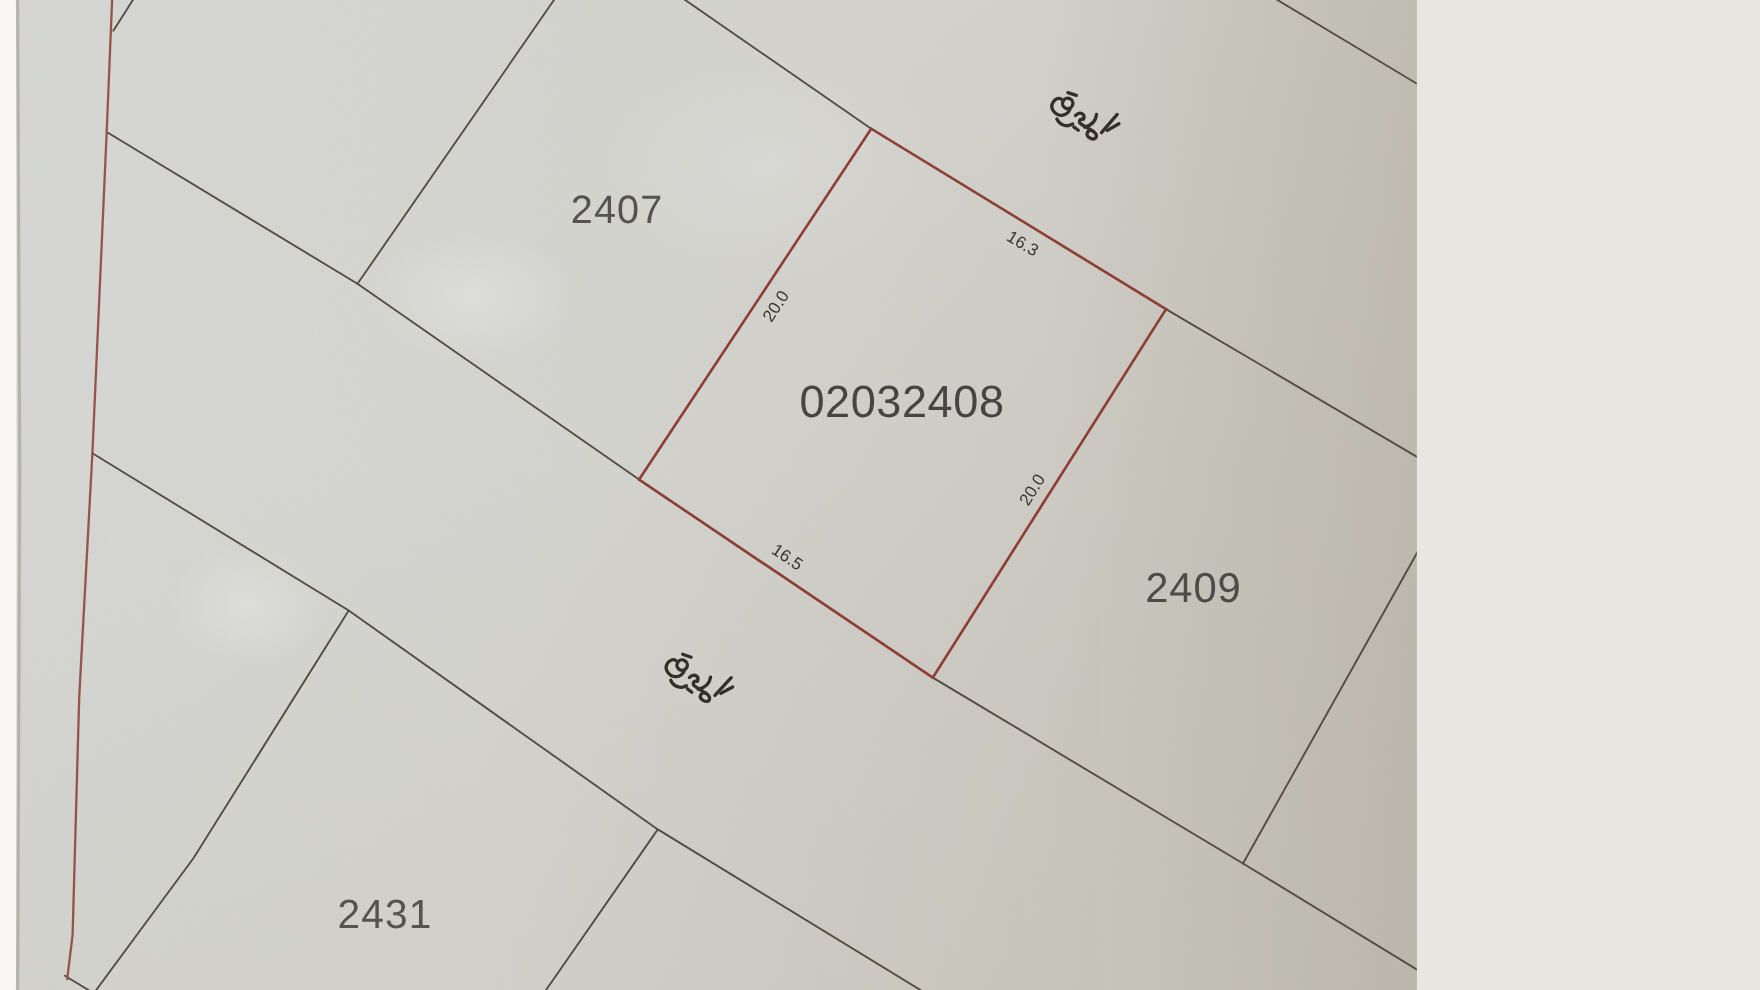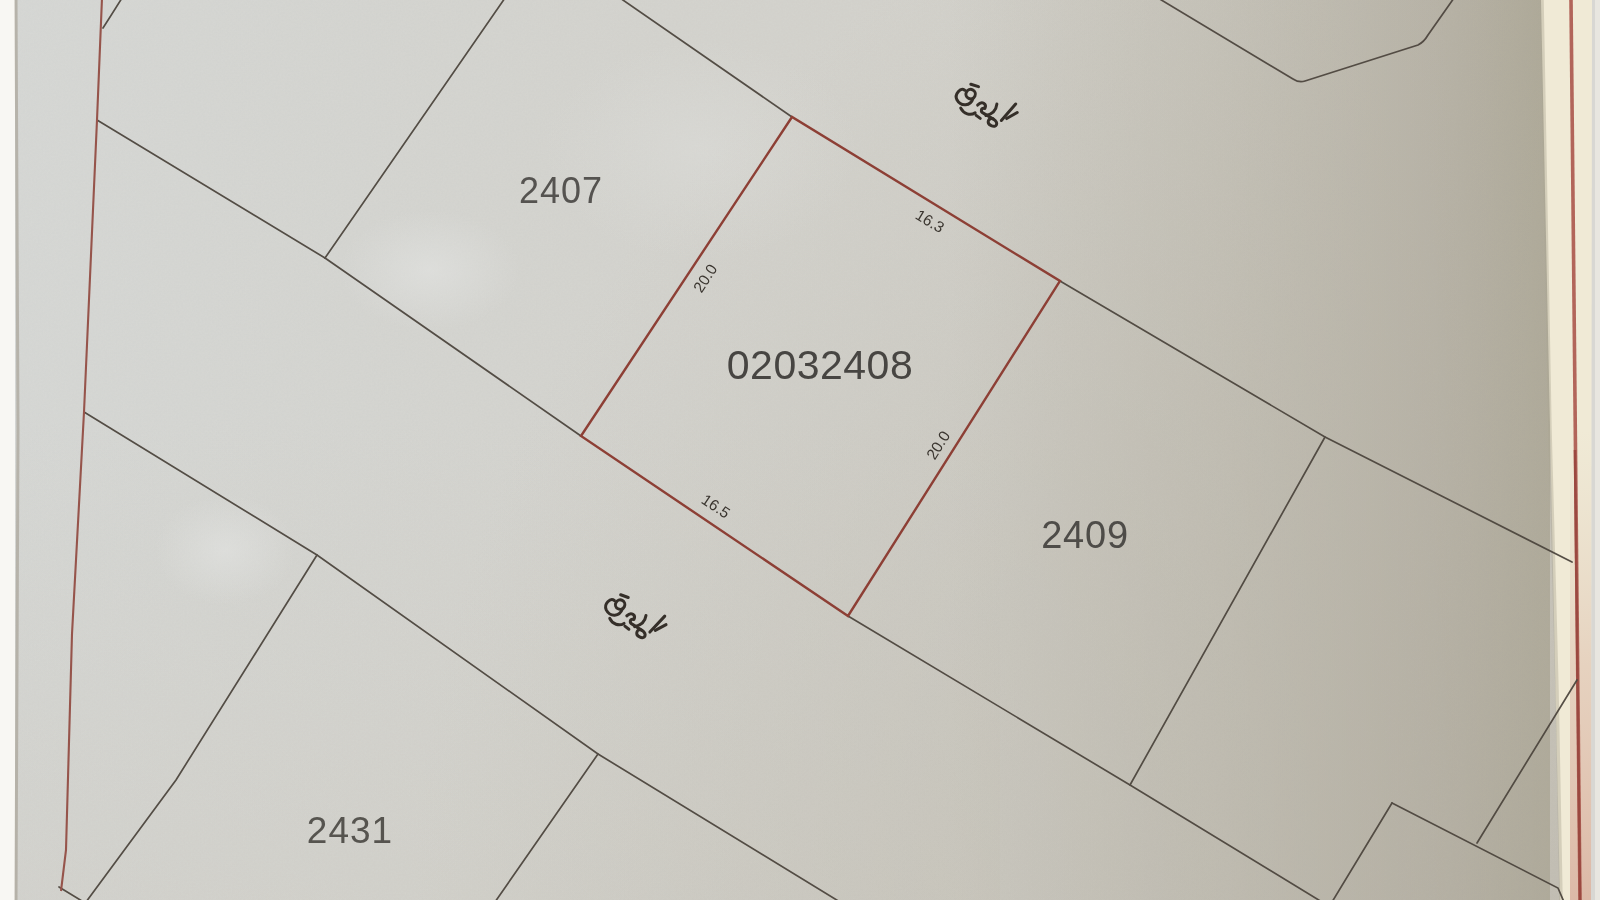--- a/index.html
+++ b/index.html
@@ -1,16 +1,16 @@
 <!DOCTYPE html>
 <html><head>
 <meta charset="utf-8">
 <style>
   html,body{margin:0;padding:0;background:#e8e6e0;}
-  #page{width:1595px;height:900px;position:relative;overflow:hidden;
+  #page{width:1288px;height:900px;position:relative;overflow:hidden;
         font-family:"Liberation Sans", sans-serif;}
   svg{display:block}
 </style>
 </head>
 <body>
 <div id="page">
 <svg width="1600" height="900" viewBox="0 0 1600 900" xmlns="http://www.w3.org/2000/svg">
   <defs>
     <filter id="grain" x="0" y="0" width="100%" height="100%">
       <feTurbulence type="fractalNoise" baseFrequency="0.55" numOctaves="2" seed="7" result="n"></feTurbulence>

